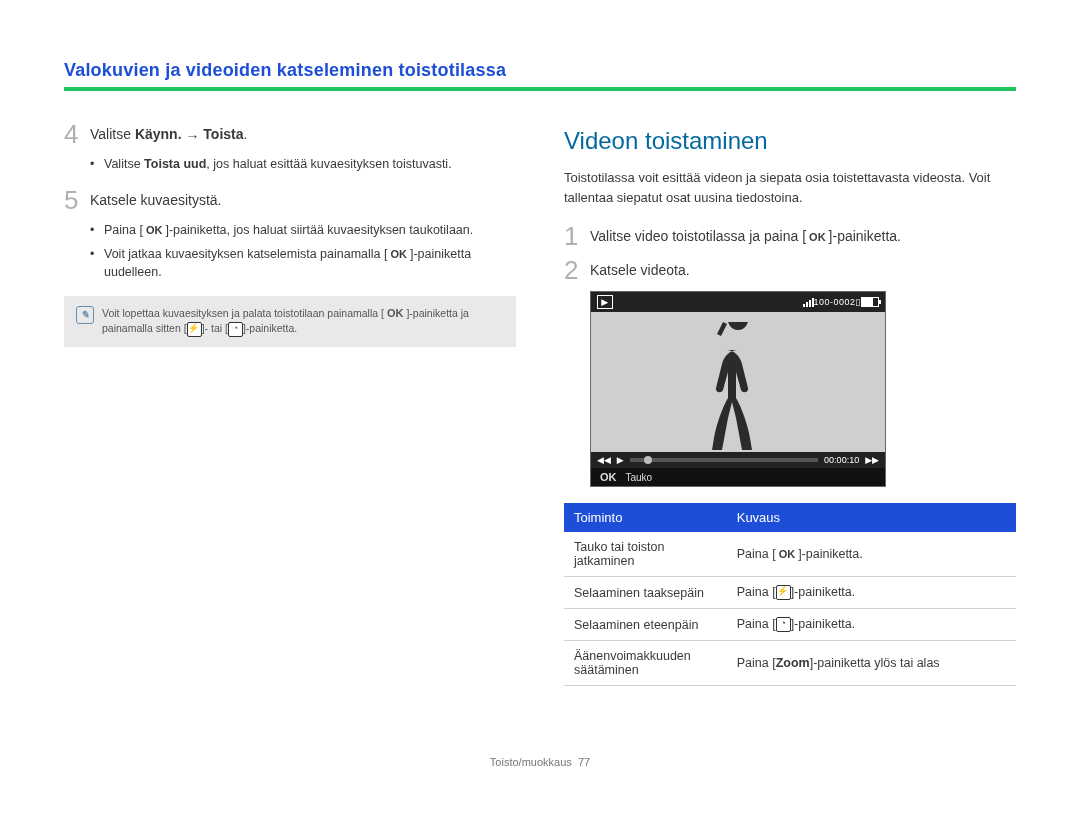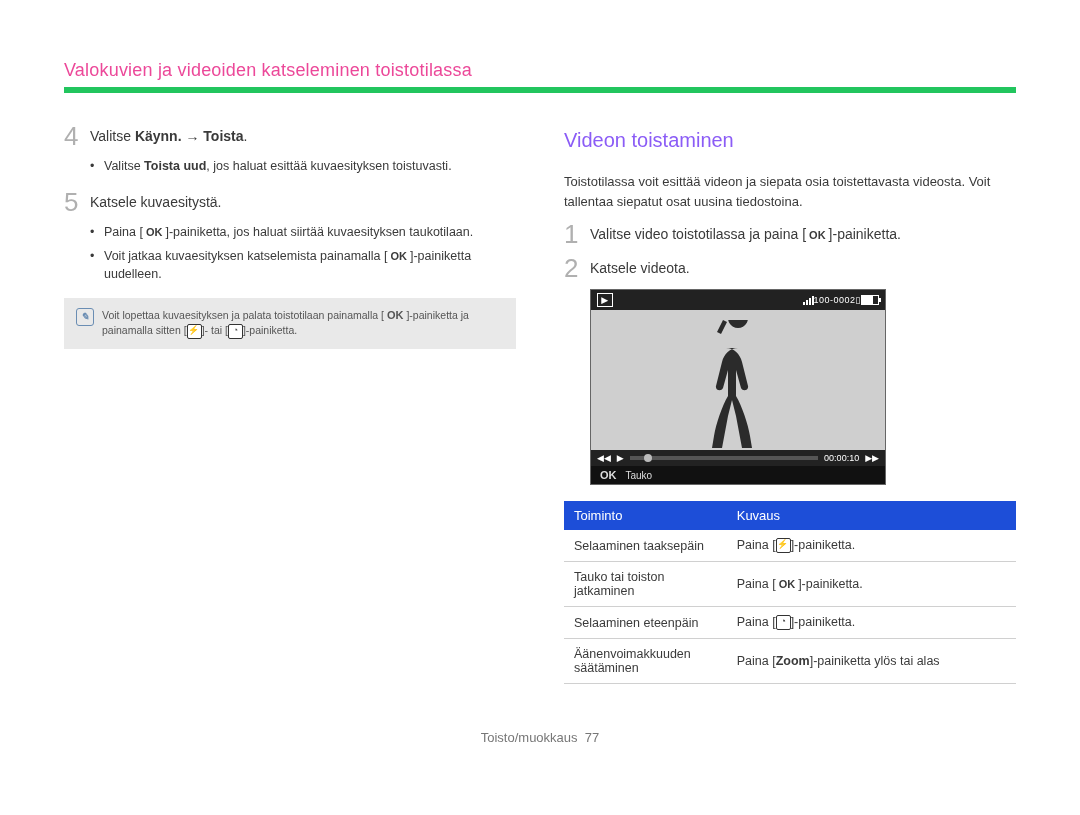--- a/index.html
+++ b/index.html
@@ -10,45 +10,45 @@
     color: #3a3a3a;
     width: 1080px;
     height: 815px;
     box-sizing: border-box;
   }
   .page {
     padding: 60px 64px 30px 64px;
   }
   .page-header {
     font-size: 18px;
-    color: #ec4899;
-    font-weight: 400;
-    border-bottom: 6px solid #22c55e;
+    color: #1d4ed8;
+    font-weight: 700;
+    border-bottom: 4px solid #22c55e;
     padding-bottom: 6px;
     margin-bottom: 30px;
     letter-spacing: 0.2px;
   }
   .columns {
     display: flex;
     gap: 48px;
   }
   .col {
     flex: 1;
     min-width: 0;
   }
   .section-title {
-    color: #8b5cf6;
-    font-size: 20px;
+    color: #0369a1;
+    font-size: 24px;
     font-weight: 400;
-    margin: 6px 0 20px 0;
+    margin: 6px 0 13px 0;
   }
   .intro-text {
     font-size: 13px;
     line-height: 1.5;
-    margin-bottom: 10px;
+    margin-bottom: 16px;
   }
   .step {
     display: flex;
     align-items: flex-start;
     margin-bottom: 8px;
   }
   .step-num {
     color: #b0b0b0;
     font-size: 26px;
     font-weight: 300;
@@ -201,23 +201,23 @@
   }
   .func-table td {
     padding: 8px 10px;
     border-bottom: 1px solid #d0d0d0;
     vertical-align: middle;
   }
   .func-table td:first-child { width: 36%; }
 
   .footer {
     text-align: center;
-    font-size: 13px;
+    font-size: 11px;
     color: #777;
-    margin-top: 46px;
+    margin-top: 70px;
   }
   .signal-bars { display:inline-flex; align-items:flex-end; gap:1px; }
   .signal-bars i { display:inline-block; width:2px; background:#fff; }
   .battery { display:inline-block; width:16px; height:8px; border:1px solid #fff; position:relative; }
   .battery::after { content:""; position:absolute; right:-3px; top:2px; width:2px; height:4px; background:#fff; }
   .battery .fill { background:#fff; height:100%; width:70%; display:block; }
 </style>
 </head>
 <body>
 
@@ -327,26 +327,26 @@
 
       <table class="func-table">
         <thead>
           <tr>
             <th>Toiminto</th>
             <th>Kuvaus</th>
           </tr>
         </thead>
         <tbody>
           <tr>
+            <td>Tauko tai toiston jatkaminen</td>
+            <td><span>Paina [</span><span class="ok-glyph">OK</span><span>]-painiketta.</span></td>
+          </tr>
+          <tr>
             <td>Selaaminen taaksepäin</td>
             <td><span>Paina [</span><span class="icon-glyph">⚡</span><span>]-painiketta.</span></td>
-          </tr>
-          <tr>
-            <td>Tauko tai toiston jatkaminen</td>
-            <td><span>Paina [</span><span class="ok-glyph">OK</span><span>]-painiketta.</span></td>
           </tr>
           <tr>
             <td>Selaaminen eteenpäin</td>
             <td><span>Paina [</span><span class="icon-glyph">◔</span><span>]-painiketta.</span></td>
           </tr>
           <tr>
             <td>Äänenvoimakkuuden säätäminen</td>
             <td><span>Paina [</span><b>Zoom</b><span>]-painiketta ylös tai alas</span></td>
           </tr>
         </tbody>

